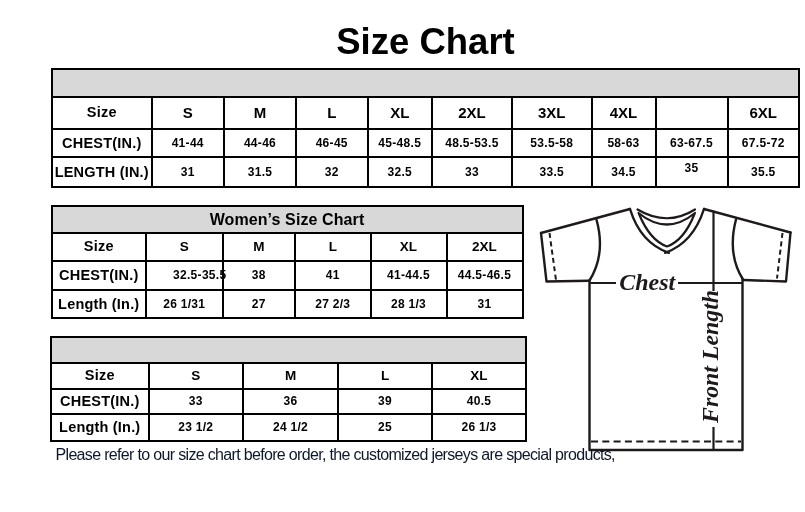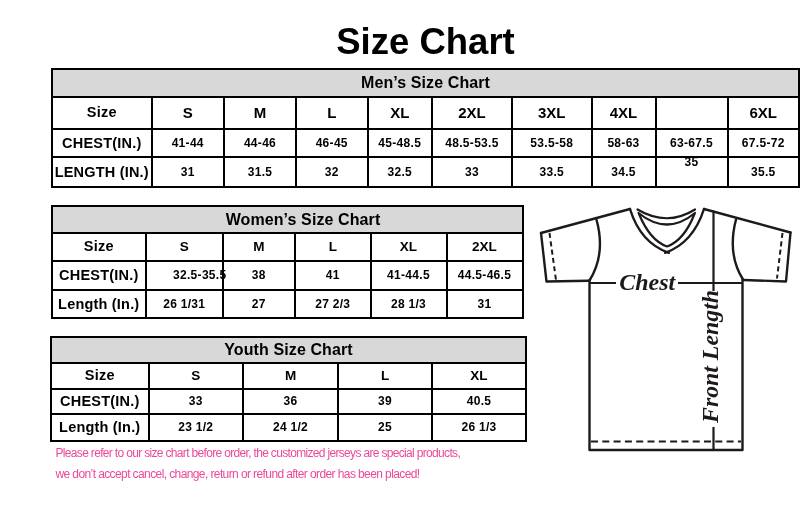--- a/index.html
+++ b/index.html
@@ -12,21 +12,21 @@
 .vln{position:absolute;width:2.0px;background:#000}
 .ct{position:absolute;text-align:center;white-space:nowrap;color:#000;font-weight:bold}
 .hdr{font-size:16px;letter-spacing:0.1px}
 .m .lab{font-size:14.5px;letter-spacing:0.2px}
 .w .lab{font-size:14.5px;letter-spacing:0.2px}
 .m .szh{font-size:15px}
 .w .szh{font-size:13.5px}
 .dat{font-size:12px;letter-spacing:0.3px}
 .shirt{position:absolute;left:0;top:0}
 .stx{font-family:"Liberation Serif",serif;font-size:23px;font-weight:bold;font-style:italic;fill:#1d1a19}
-.note{position:absolute;left:33.5px;color:#ec4899;font-size:12px;white-space:nowrap}
+.note{position:absolute;left:33.5px;color:#0f172a;font-size:16px;white-space:nowrap}
 .n1{letter-spacing:-0.67px}
 .n2{letter-spacing:-0.6px}
 </style></head>
 <body>
 <div id="page">
 <div id="title">Size Chart</div>
 <div class="tbl m" style="left:29.0px;top:67.5px;width:749.0px;height:120.5px">
 <div class="hdrbg" style="left:0;top:0;width:749.0px;height:30.5px"></div>
 <div class="hln" style="left:0;top:0.0px;width:749.0px"></div>
 <div class="hln" style="left:0;top:28.5px;width:749.0px"></div>
@@ -37,21 +37,20 @@
 <div class="vln" style="left:99.5px;top:28.5px;height:92.0px"></div>
 <div class="vln" style="left:172.0px;top:28.5px;height:92.0px"></div>
 <div class="vln" style="left:244.0px;top:28.5px;height:92.0px"></div>
 <div class="vln" style="left:315.5px;top:28.5px;height:92.0px"></div>
 <div class="vln" style="left:380.0px;top:28.5px;height:92.0px"></div>
 <div class="vln" style="left:460.0px;top:28.5px;height:92.0px"></div>
 <div class="vln" style="left:539.5px;top:28.5px;height:92.0px"></div>
 <div class="vln" style="left:603.5px;top:28.5px;height:92.0px"></div>
 <div class="vln" style="left:675.5px;top:28.5px;height:92.0px"></div>
 <div class="vln" style="left:747.0px;top:0px;height:120.5px"></div>
-<div class="ct hdr" style="left:0;top:2.0px;width:749.0px;height:26.5px;line-height:26.5px">Men’s Size Chart</div>
 <div class="ct lab" style="left:2.0px;top:30.5px;width:97.5px;height:29.5px;line-height:29.5px">Size</div>
 <div class="ct szh" style="left:101.5px;top:30.5px;width:70.5px;height:29.5px;line-height:29.5px">S</div>
 <div class="ct szh" style="left:174.0px;top:30.5px;width:70.0px;height:29.5px;line-height:29.5px">M</div>
 <div class="ct szh" style="left:246.0px;top:30.5px;width:69.5px;height:29.5px;line-height:29.5px">L</div>
 <div class="ct szh" style="left:317.5px;top:30.5px;width:62.5px;height:29.5px;line-height:29.5px">XL</div>
 <div class="ct szh" style="left:382.0px;top:30.5px;width:78.0px;height:29.5px;line-height:29.5px">2XL</div>
 <div class="ct szh" style="left:462.0px;top:30.5px;width:77.5px;height:29.5px;line-height:29.5px">3XL</div>
 <div class="ct szh" style="left:541.5px;top:30.5px;width:62.0px;height:29.5px;line-height:29.5px">4XL</div>
 <div class="ct szh" style="left:677.5px;top:30.5px;width:69.5px;height:29.5px;line-height:29.5px">6XL</div>
 <div class="ct lab" style="left:2.0px;top:62.0px;width:97.5px;height:26.5px;line-height:26.5px">CHEST(IN.)</div>
@@ -65,38 +64,38 @@
 <div class="ct dat" style="left:605.5px;top:62.0px;width:70.0px;height:26.5px;line-height:26.5px">63-67.5</div>
 <div class="ct dat" style="left:677.5px;top:62.0px;width:69.5px;height:26.5px;line-height:26.5px">67.5-72</div>
 <div class="ct lab" style="left:2.0px;top:90.5px;width:97.5px;height:28.0px;line-height:28.0px">LENGTH (IN.)</div>
 <div class="ct dat" style="left:101.5px;top:90.5px;width:70.5px;height:28.0px;line-height:28.0px">31</div>
 <div class="ct dat" style="left:174.0px;top:90.5px;width:70.0px;height:28.0px;line-height:28.0px">31.5</div>
 <div class="ct dat" style="left:246.0px;top:90.5px;width:69.5px;height:44px;line-height:28.0px">32</div>
 <div class="ct dat" style="left:317.5px;top:90.5px;width:62.5px;height:28.0px;line-height:28.0px">32.5</div>
 <div class="ct dat" style="left:382.0px;top:90.5px;width:78.0px;height:28.0px;line-height:28.0px">33</div>
 <div class="ct dat" style="left:462.0px;top:90.5px;width:77.5px;height:28.0px;line-height:28.0px">33.5</div>
 <div class="ct dat" style="left:541.5px;top:90.5px;width:62.0px;height:28.0px;line-height:28.0px">34.5</div>
-<div class="ct dat" style="left:605.5px;top:80px;width:70.0px;height:28.0px;line-height:28.0px">35</div>
+<div class="ct dat" style="left:605.5px;top:86px;width:70.0px;height:28.0px;line-height:28.0px">35</div>
 <div class="ct dat" style="left:677.5px;top:90.5px;width:69.5px;height:28.0px;line-height:28.0px">35.5</div>
 </div>
 <div class="tbl w" style="left:28.5px;top:205.0px;width:473.0px;height:114.0px">
 <div class="hdrbg" style="left:0;top:0;width:473.0px;height:29.0px"></div>
 <div class="hln" style="left:0;top:0.0px;width:473.0px"></div>
 <div class="hln" style="left:0;top:27.0px;width:473.0px"></div>
 <div class="hln" style="left:0;top:54.5px;width:473.0px"></div>
 <div class="hln" style="left:0;top:83.5px;width:473.0px"></div>
 <div class="hln" style="left:0;top:112.0px;width:473.0px"></div>
 <div class="vln" style="left:0.0px;top:0px;height:114.0px"></div>
 <div class="vln" style="left:94.5px;top:27.0px;height:87.0px"></div>
 <div class="vln" style="left:171.0px;top:27.0px;height:87.0px"></div>
 <div class="vln" style="left:243.5px;top:27.0px;height:87.0px"></div>
 <div class="vln" style="left:319.0px;top:27.0px;height:87.0px"></div>
 <div class="vln" style="left:395.0px;top:27.0px;height:87.0px"></div>
 <div class="vln" style="left:471.0px;top:0px;height:114.0px"></div>
-<div class="ct hdr" style="left:16px;top:2.0px;width:473.0px;height:19px;line-height:25.0px">Women’s Size Chart</div>
+<div class="ct hdr" style="left:0;top:2.0px;width:473.0px;height:19px;line-height:25.0px">Women’s Size Chart</div>
 <div class="ct lab" style="left:2.0px;top:29.0px;width:92.5px;height:25.5px;line-height:25.5px">Size</div>
 <div class="ct szh" style="left:96.5px;top:29.0px;width:74.5px;height:25.5px;line-height:25.5px">S</div>
 <div class="ct szh" style="left:173.0px;top:29.0px;width:70.5px;height:25.5px;line-height:25.5px">M</div>
 <div class="ct szh" style="left:245.5px;top:29.0px;width:73.5px;height:25.5px;line-height:25.5px">L</div>
 <div class="ct szh" style="left:321.0px;top:29.0px;width:74.0px;height:25.5px;line-height:25.5px">XL</div>
 <div class="ct szh" style="left:397.0px;top:29.0px;width:74.0px;height:25.5px;line-height:25.5px">2XL</div>
 <div class="ct lab" style="left:2.0px;top:56.5px;width:92.5px;height:27.0px;line-height:27.0px">CHEST(IN.)</div>
 <div class="ct dat" style="left:112px;top:56.5px;width:74.5px;height:36px;line-height:27.0px">32.5-35.5</div>
 <div class="ct dat" style="left:173.0px;top:56.5px;width:70.5px;height:27.0px;line-height:27.0px">38</div>
 <div class="ct dat" style="left:245.5px;top:56.5px;width:73.5px;height:27.0px;line-height:27.0px">41</div>
@@ -115,21 +114,20 @@
 <div class="hln" style="left:0;top:26.0px;width:477.0px"></div>
 <div class="hln" style="left:0;top:51.5px;width:477.0px"></div>
 <div class="hln" style="left:0;top:76.5px;width:477.0px"></div>
 <div class="hln" style="left:0;top:103.5px;width:477.0px"></div>
 <div class="vln" style="left:0.0px;top:0px;height:105.5px"></div>
 <div class="vln" style="left:97.5px;top:26.0px;height:79.5px"></div>
 <div class="vln" style="left:192.0px;top:26.0px;height:79.5px"></div>
 <div class="vln" style="left:287.0px;top:26.0px;height:79.5px"></div>
 <div class="vln" style="left:381.0px;top:26.0px;height:79.5px"></div>
 <div class="vln" style="left:475.0px;top:0px;height:105.5px"></div>
-<div class="ct hdr" style="left:0;top:2.0px;width:477.0px;height:24.0px;line-height:24.0px">Youth Size Chart</div>
 <div class="ct lab" style="left:2.0px;top:28.0px;width:95.5px;height:23.5px;line-height:23.5px">Size</div>
 <div class="ct szh" style="left:99.5px;top:28.0px;width:92.5px;height:23.5px;line-height:23.5px">S</div>
 <div class="ct szh" style="left:194.0px;top:28.0px;width:93.0px;height:23.5px;line-height:23.5px">M</div>
 <div class="ct szh" style="left:289.0px;top:28.0px;width:92.0px;height:23.5px;line-height:23.5px">L</div>
 <div class="ct szh" style="left:383.0px;top:28.0px;width:92.0px;height:23.5px;line-height:23.5px">XL</div>
 <div class="ct lab" style="left:2.0px;top:53.5px;width:95.5px;height:23.0px;line-height:23.0px">CHEST(IN.)</div>
 <div class="ct dat" style="left:99.5px;top:53.5px;width:92.5px;height:23.0px;line-height:23.0px">33</div>
 <div class="ct dat" style="left:194.0px;top:53.5px;width:93.0px;height:23.0px;line-height:23.0px">36</div>
 <div class="ct dat" style="left:289.0px;top:53.5px;width:92.0px;height:23.0px;line-height:23.0px">39</div>
 <div class="ct dat" style="left:383.0px;top:53.5px;width:92.0px;height:23.0px;line-height:23.0px">40.5</div>
@@ -169,13 +167,12 @@
 
  <path d="M 527.5 233 L 534 280" stroke-width="2" stroke-dasharray="5 3.4" stroke-linecap="butt"></path>
  <path d="M 760.5 233 L 755 278.5" stroke-width="2" stroke-dasharray="5 3.4" stroke-linecap="butt"></path>
 </g>
 <rect x="594" y="272" width="62" height="20" fill="#fff"></rect>
 <text x="625.2" y="289.5" class="stx" text-anchor="middle" textLength="56" lengthAdjust="spacingAndGlyphs">Chest</text>
 <rect x="679" y="291" width="21" height="136" fill="#fff"></rect>
 <text x="696" y="356.5" class="stx" text-anchor="middle" transform="rotate(-90 696 356.5)" textLength="133" lengthAdjust="spacingAndGlyphs">Front Length</text>
 </svg>
 <div class="note n1" style="top:446px">Please refer to our size chart before order, the customized jerseys are special products,</div>
-<div class="note n2" style="top:467px">we don’t accept cancel, change, return or refund after order has been placed!</div>
 </div>
 </body></html>

